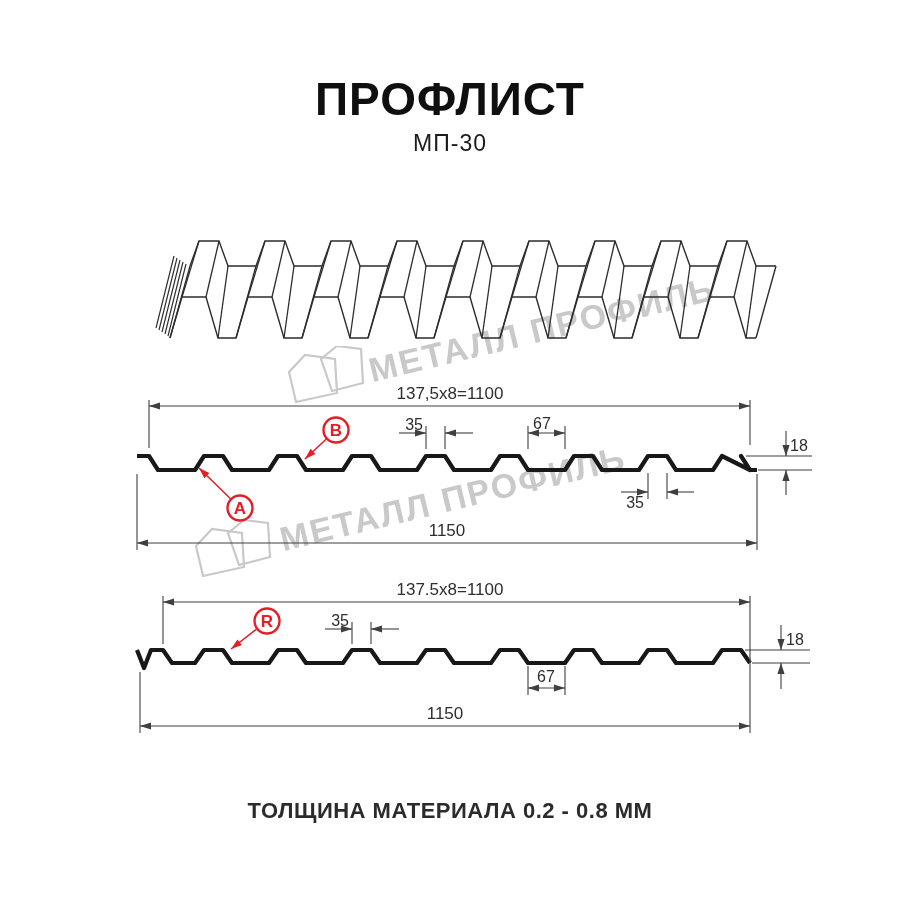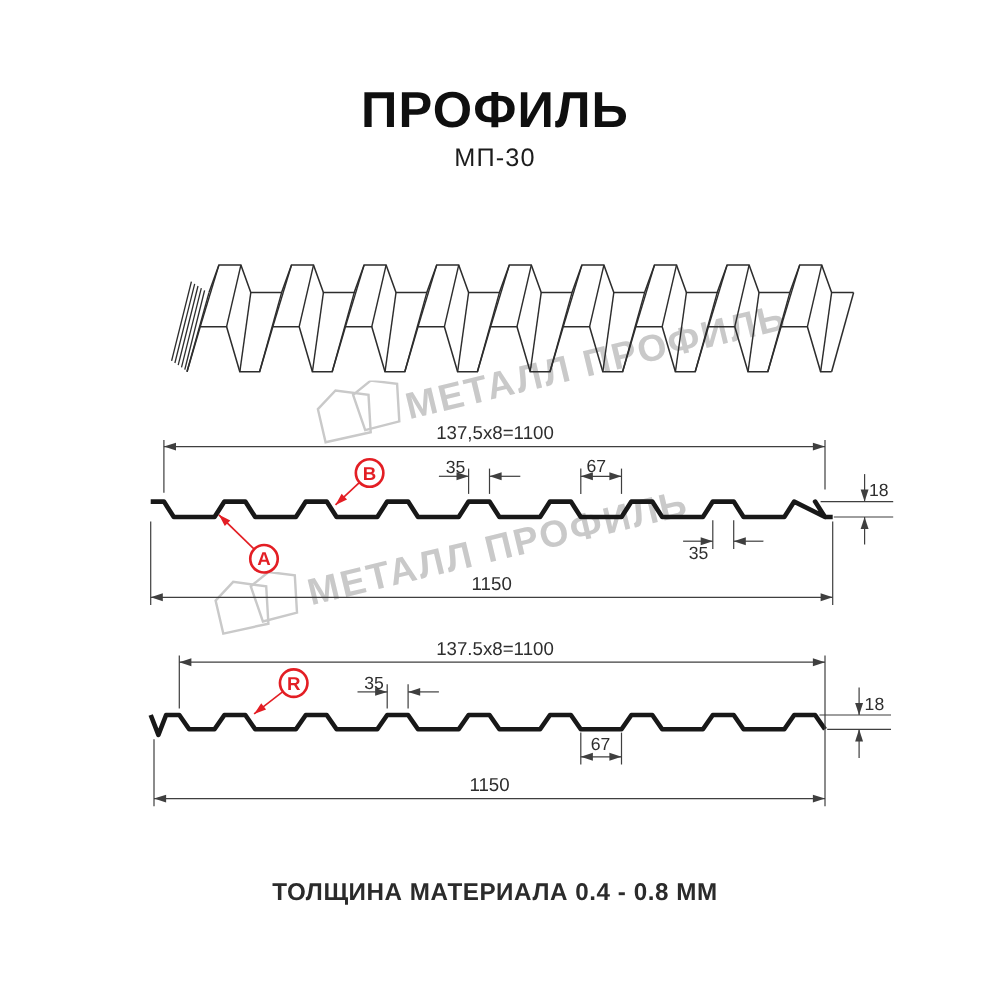--- a/index.html
+++ b/index.html
@@ -18,21 +18,21 @@
   #wm2-text{left:276px;top:521px;}
   #wm1-logo{position:absolute;left:287px;top:346px;}
   #wm2-logo{position:absolute;left:194px;top:520px;}
   #drawing{position:absolute;left:0;top:0;z-index:2;}
 </style>
 </head>
 <body>
 
 <div class="page">
 
-  <h1 class="title">ПРОФИЛЬ</h1>
+  <h1 class="title">ПРОФЛИСТ</h1>
   <div class="subtitle">МП-30</div>
 
   <div class="wm">
     <svg id="wm1-logo" width="80" height="58" viewBox="0 0 80 58">
       <polygon points="2,26 18,9 48,13 50,47 9,56" fill="none" stroke="#c9c9c9" stroke-width="2.2"></polygon>
       <polygon points="34,13 50,0 74,3 76,37 45,45" fill="none" stroke="#c9c9c9" stroke-width="2.2"></polygon>
     </svg>
     <div class="wm-text" id="wm1-text">МЕТАЛЛ ПРОФИЛЬ</div>
   </div>
 
@@ -180,14 +180,14 @@
         <path d="M0 0 L-11 -3.6 L-11 3.6 Z" fill="#3f3f3f" transform="translate(781 663) rotate(-90)"></path>
         <text x="786" y="645" text-anchor="start" font-size="16" font-family="&quot;Liberation Sans&quot;,sans-serif" fill="#2e2e2e">18</text>
         <line x1="140" y1="672" x2="140" y2="733" stroke="#3f3f3f" stroke-width="1.1"></line>
         <line x1="140" y1="726" x2="750" y2="726" stroke="#3f3f3f" stroke-width="1.1"></line>
         <path d="M0 0 L-11 -3.6 L-11 3.6 Z" fill="#3f3f3f" transform="translate(140 726) rotate(180)"></path>
         <path d="M0 0 L-11 -3.6 L-11 3.6 Z" fill="#3f3f3f" transform="translate(750 726) rotate(0)"></path>
         <text x="445" y="719" text-anchor="middle" font-size="17" font-family="&quot;Liberation Sans&quot;,sans-serif" fill="#2e2e2e">1150</text>
       </g>
     </svg>
 
-  <div class="footer">ТОЛЩИНА МАТЕРИАЛА 0.4 - 0.8 ММ</div>
+  <div class="footer">ТОЛЩИНА МАТЕРИАЛА 0.2 - 0.8 ММ</div>
 </div>
 
 </body></html>

